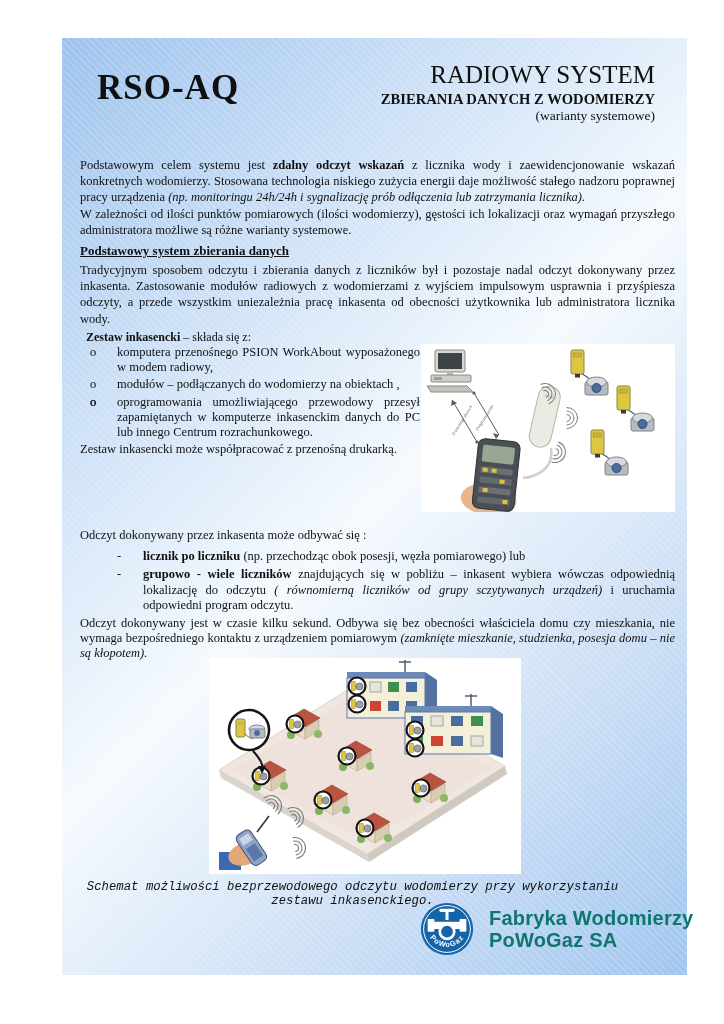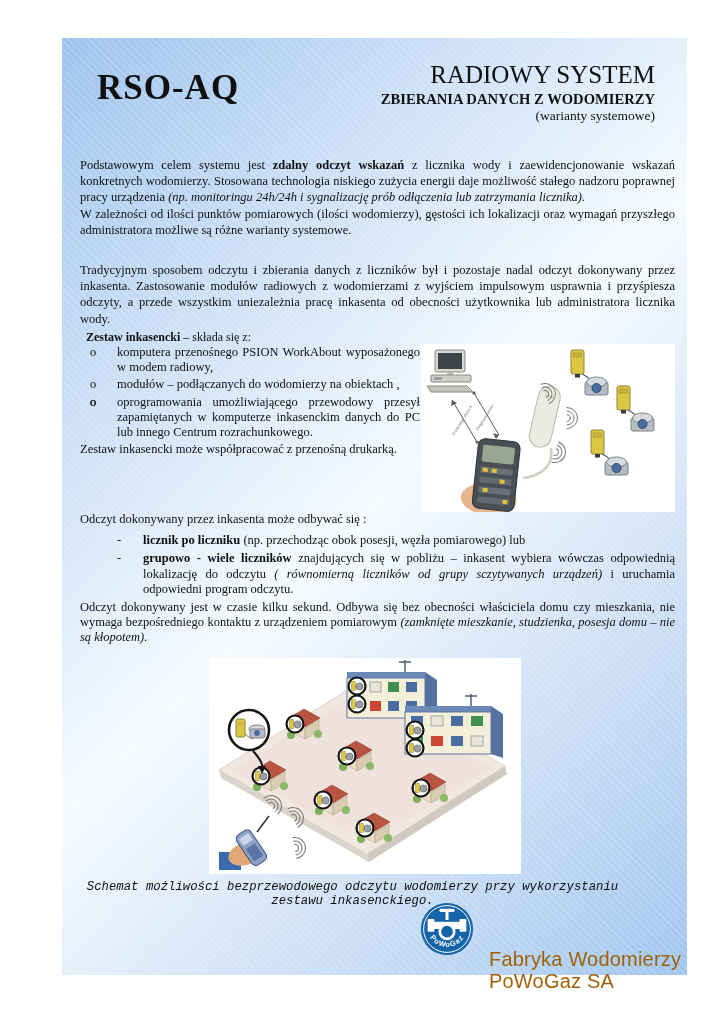--- a/index.html
+++ b/index.html
@@ -20,28 +20,28 @@
   .tt{font-size:12.5px;line-height:14.7px;text-align:justify;}
   .para1{left:80px;top:157px;width:595px;}
   .heading1{left:80px;top:243px;font-size:13px;font-weight:bold;text-decoration:underline;}
   .para2{left:80px;top:262px;width:595px;}
   .kitlead{left:86px;top:330px;font-size:12px;}
   .leftcol{left:80px;top:345px;width:340px;}
   .blist{list-style:none;margin:0;padding:0;}
   .blist li{position:relative;padding-left:37px;margin-bottom:3px;}
   .blist .mk{position:absolute;left:10px;top:0;}
   .kitnote{margin-top:1px;}
-  .reading{left:80px;top:512px;width:595px;line-height:15.2px;}
+  .reading{left:80px;top:528px;width:595px;line-height:15.2px;}
   .reading .lead{margin-bottom:6px;}
   .dlist{list-style:none;margin:0;padding:0;}
   .dlist li{position:relative;padding-left:63px;margin-bottom:3px;}
   .dlist .mk{position:absolute;left:37px;top:0;}
   .caption{left:80px;top:880px;width:545px;text-align:center;font-style:italic;font-size:12.3px;font-family:Liberation Mono, monospace;}
-  .companytext{left:489px;top:907px;font-family:"Liberation Sans",sans-serif;font-weight:normal;
-               font-size:20px;line-height:22px;color:#a16207;letter-spacing:.2px;margin-top:41px;}
+  .companytext{left:489px;top:907px;font-family:"Liberation Sans",sans-serif;font-weight:bold;
+               font-size:20px;line-height:22px;color:#0f766e;letter-spacing:.2px;}
   .figbox{background:#fff;}
   b{font-weight:bold;} i{font-style:italic;}
 </style>
 </head>
 <body>
 
 <div class="page">
   <div class="abs sheet"></div>
 
   <div class="abs product-code">RSO-AQ</div>
@@ -49,20 +49,21 @@
     <div class="title-1">RADIOWY SYSTEM</div>
     <div class="title-2">ZBIERANIA DANYCH Z WODOMIERZY</div>
     <div class="title-3">(warianty systemowe)</div>
   </div>
 
   <div class="abs t para1">
     <div><span>Podstawowym celem systemu jest </span><b>zdalny odczyt wskazań</b><span> z licznika wody i zaewidencjonowanie wskazań konkretnych wodomierzy.  Stosowana technologia niskiego zużycia energii daje możliwość stałego nadzoru poprawnej pracy urządzenia </span><i>(np. monitoringu  24h/24h  i sygnalizację  prób odłączenia lub zatrzymania licznika).</i></div>
     <div>W zależności od ilości punktów pomiarowych (ilości wodomierzy), gęstości ich lokalizacji oraz wymagań przyszłego administratora  możliwe są różne warianty systemowe.</div>
   </div>
 
+  <div class="abs heading1">Podstawowy system zbierania danych</div>
   <div class="abs t para2">Tradycyjnym sposobem odczytu i zbierania danych z liczników był  i pozostaje nadal odczyt dokonywany przez inkasenta.  Zastosowanie modułów radiowych z wodomierzami z wyjściem impulsowym usprawnia i przyśpiesza odczyty, a przede wszystkim uniezależnia pracę  inkasenta od obecności użytkownika lub administratora licznika wody.</div>
 
   <div class="abs kitlead"><b>Zestaw  inkasencki</b><span> – składa się z:</span></div>
 
   <div class="abs tt leftcol">
     <ul class="blist">
       <li><span class="mk">o</span><span>komputera przenośnego PSION WorkAbout wyposażonego w modem radiowy,</span></li>
       <li><span class="mk">o</span><span>modułów – podłączanych  do wodomierzy na obiektach ,</span></li>
       <li><span class="mk">o</span></li>
       <li><span class="mk">o</span><span>oprogramowania umożliwiającego przewodowy przesył zapamiętanych w komputerze inkasenckim danych do PC lub innego Centrum rozrachunkowego.</span></li>

